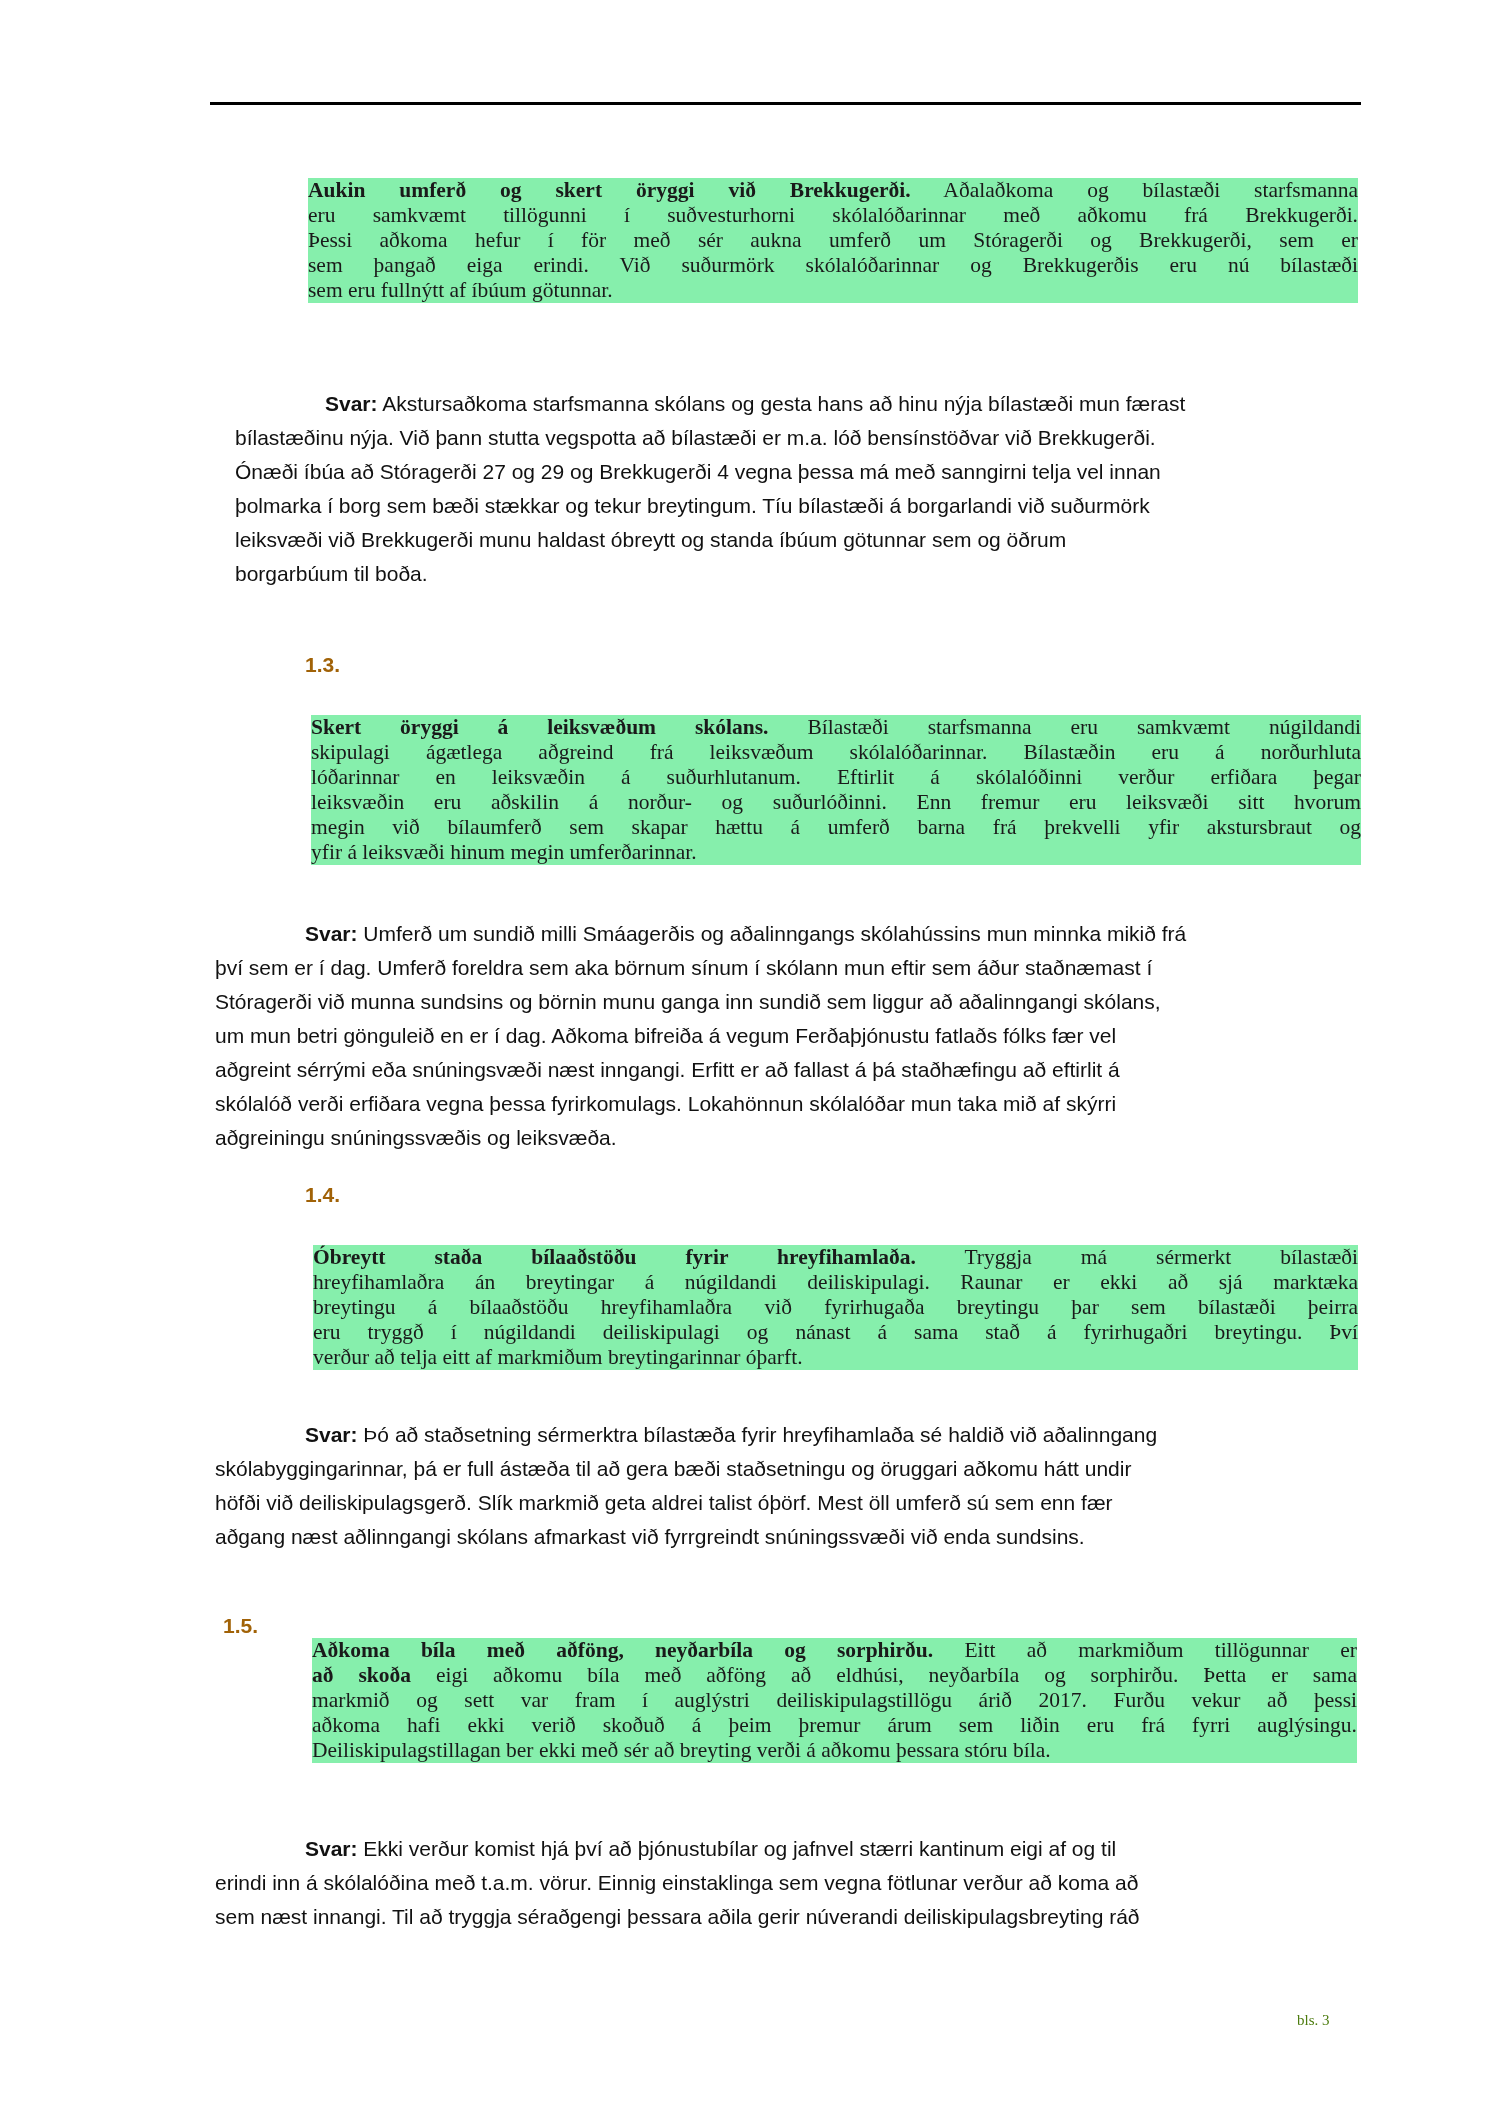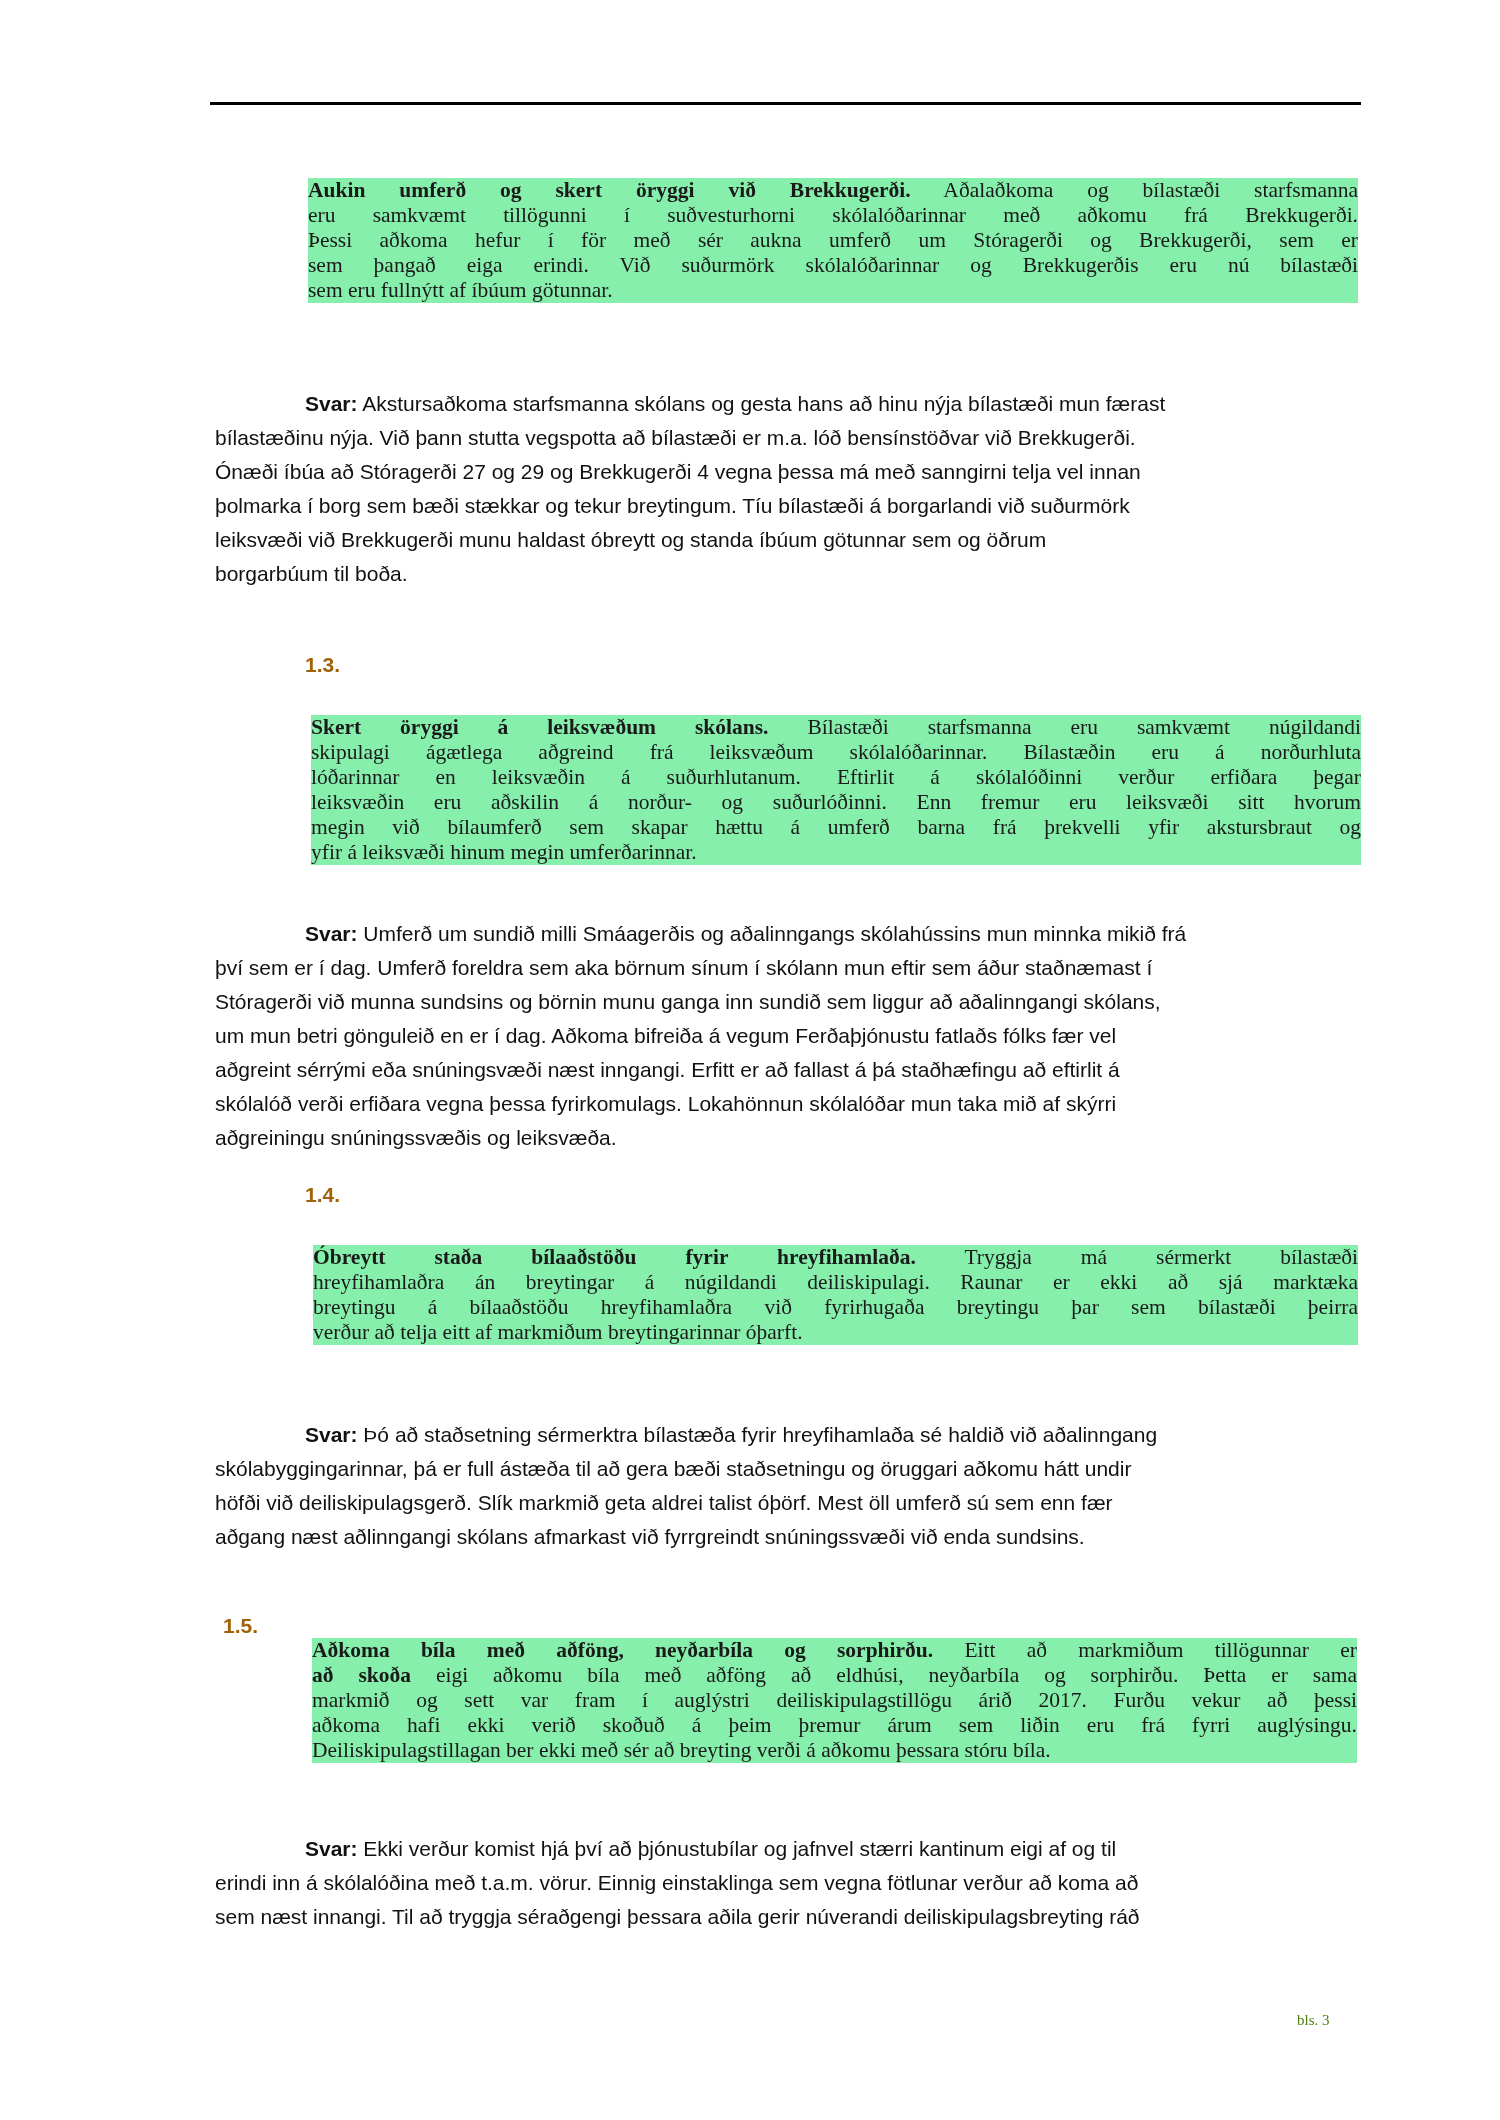--- a/index.html
+++ b/index.html
@@ -48,21 +48,21 @@
 <div class="rule"></div>
 
 <div class="scan" style="left:308px; top:178px; width:1050px;">
   <span class="line"><b>Aukin umferð og skert öryggi við Brekkugerði.</b><span> Aðalaðkoma og bílastæði starfsmanna</span></span>
   <span class="line">eru samkvæmt tillögunni í suðvesturhorni skólalóðarinnar með aðkomu frá Brekkugerði.</span>
   <span class="line">Þessi aðkoma hefur í för með sér aukna umferð um Stóragerði og Brekkugerði, sem er</span>
   <span class="line">sem þangað eiga erindi. Við suðurmörk skólalóðarinnar og Brekkugerðis eru nú bílastæði</span>
   <span class="line last">sem eru fullnýtt af íbúum götunnar.</span>
 </div>
 
-<div class="body" style="top:387px;">
+<div class="body" style="top:387px;margin-left:20px;">
   <span class="line indent"><b>Svar:</b><span> Akstursaðkoma starfsmanna skólans og gesta hans að hinu nýja bílastæði mun færast</span></span>
   <span class="line">bílastæðinu nýja. Við þann stutta vegspotta að bílastæði er m.a. lóð bensínstöðvar við Brekkugerði.</span>
   <span class="line">Ónæði íbúa að Stóragerði 27 og 29 og Brekkugerði 4 vegna þessa má með sanngirni telja vel innan</span>
   <span class="line">þolmarka í borg sem bæði stækkar og tekur breytingum. Tíu bílastæði á borgarlandi við suðurmörk</span>
   <span class="line">leiksvæði við Brekkugerði munu haldast óbreytt og standa íbúum götunnar sem og öðrum</span>
   <span class="line">borgarbúum til boða.</span>
 </div>
 
 <div class="num" style="left:305px; top:653px;">1.3.</div>
 
@@ -84,20 +84,21 @@
   <span class="line">skólalóð verði erfiðara vegna þessa fyrirkomulags. Lokahönnun skólalóðar mun taka mið af skýrri</span>
   <span class="line">aðgreiningu snúningssvæðis og leiksvæða.</span>
 </div>
 
 <div class="num" style="left:305px; top:1183px;">1.4.</div>
 
 <div class="scan" style="left:313px; top:1245px; width:1045px;">
   <span class="line"><b>Óbreytt staða bílaaðstöðu fyrir hreyfihamlaða.</b><span> Tryggja má sérmerkt bílastæði</span></span>
   <span class="line">hreyfihamlaðra án breytingar á núgildandi deiliskipulagi. Raunar er ekki að sjá marktæka</span>
   <span class="line">breytingu á bílaaðstöðu hreyfihamlaðra við fyrirhugaða breytingu þar sem bílastæði þeirra</span>
+  <span class="line">eru tryggð í núgildandi deiliskipulagi og nánast á sama stað á fyrirhugaðri breytingu. Því</span>
   <span class="line last">verður að telja eitt af markmiðum breytingarinnar óþarft.</span>
 </div>
 
 <div class="body" style="top:1418px;">
   <span class="line indent"><b>Svar:</b><span> Þó að staðsetning sérmerktra bílastæða fyrir hreyfihamlaða sé haldið við aðalinngang</span></span>
   <span class="line">skólabyggingarinnar, þá er full ástæða til að gera bæði staðsetningu og öruggari aðkomu hátt undir</span>
   <span class="line">höfði við deiliskipulagsgerð. Slík markmið geta aldrei talist óþörf. Mest öll umferð sú sem enn fær</span>
   <span class="line">aðgang næst aðlinngangi skólans afmarkast við fyrrgreindt  snúningssvæði við enda sundsins.</span>
 </div>
 

